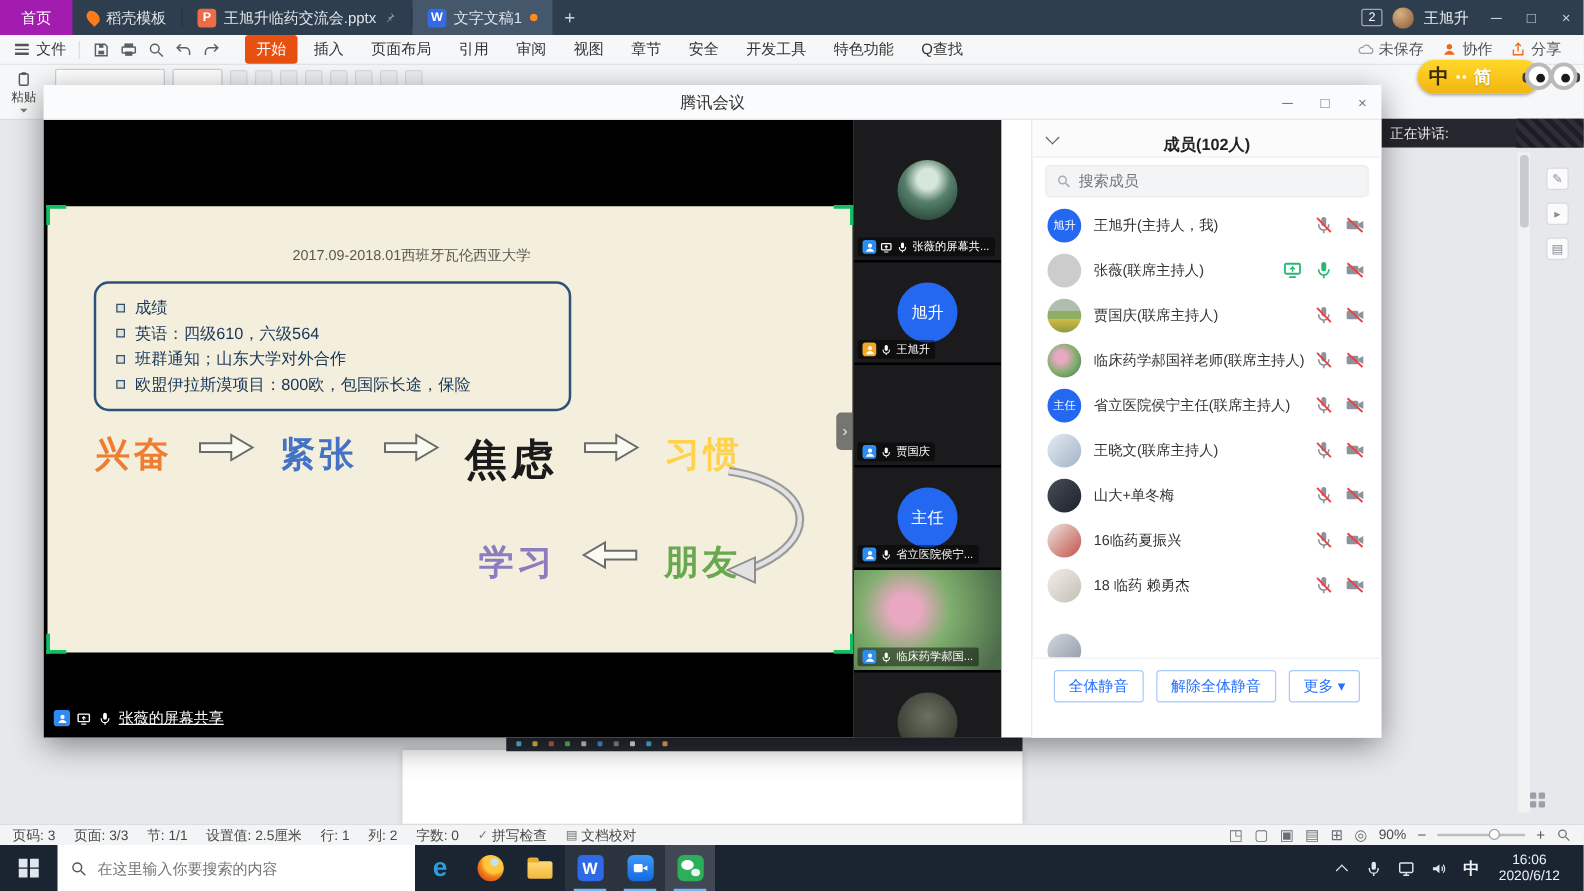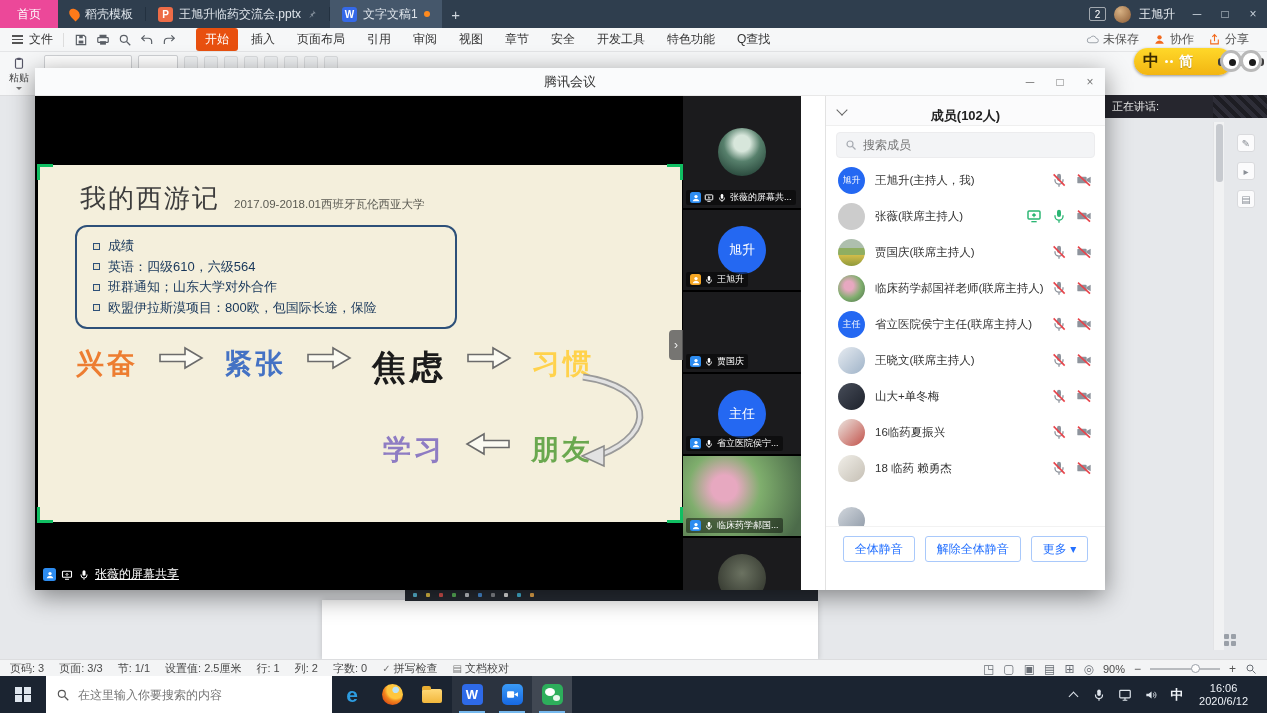--- a/index.html
+++ b/index.html
@@ -2,21 +2,21 @@
 <html><head>
 <meta charset="utf-8">
 <style>
 *{box-sizing:border-box;margin:0;padding:0}
 body{width:1267px;height:713px;overflow:hidden;font-family:"Liberation Sans","DejaVu Sans",sans-serif;background:#e6e8eb;position:relative}
 .screen{position:absolute;inset:0;width:1267px;height:713px;overflow:hidden}
 
 
 .tabbar{position:absolute;left:0;top:0;width:100%;height:28px;background:#2f3e4e;display:flex;align-items:stretch;color:#dfe5eb;font-size:12px}
 .tab{display:flex;align-items:center;gap:6px;padding:0 12px;white-space:nowrap}
-.tab.home{background:#ec4899;color:#fff;width:58px;justify-content:center}
+.tab.home{background:#a21caf;color:#fff;width:58px;justify-content:center}
 .tab.activedoc{background:#45576b}
 .tsep{width:1px;height:14px;background:#233140;align-self:center}
 .ficon{width:9px;height:12px;background:#ff7a1a;border-radius:50% 50% 50% 0;transform:rotate(-45deg)}
 .docicon{width:15px;height:15px;border-radius:3px;color:#fff;font-size:10px;font-weight:bold;display:flex;align-items:center;justify-content:center}
 .ppt{background:#ed6c47}.wrd{background:#3569e8}
 .pin{width:10px;height:10px;opacity:.7}
 .mdot{width:6px;height:6px;border-radius:50%;background:#ff8a1e}
 .newtab{width:28px;display:flex;align-items:center;justify-content:center;font-size:15px;color:#cfd6dd}
 .tb-right{margin-left:auto;display:flex;align-items:center;gap:8px;padding-right:0}
 .badge2{min-width:17px;height:14px;border:1px solid rgba(255,255,255,.55);border-radius:2px;font-size:10px;display:flex;align-items:center;justify-content:center;color:#fff;padding:0 3px}
@@ -54,21 +54,21 @@
 .docarea{position:absolute;left:0;top:96px;width:100%;height:563px;background:#e6e8eb}
 .page{position:absolute;left:322px;top:504px;width:496px;height:60px;background:#fff;box-shadow:0 0 6px rgba(0,0,0,.18)}
 .strip{position:absolute;left:405px;top:492px;width:413px;height:13px;background:#262b33;display:flex;align-items:center;gap:9px;padding:0 8px}
 .strip i{width:4px;height:4px;border-radius:1px;display:block}
 .vscroll{position:absolute;left:1213px;top:26px;width:11px;height:528px;background:#f1f2f3;border-left:1px solid #e2e3e5}
 .vthumb{position:absolute;left:1.5px;top:2px;width:7px;height:58px;background:#c7cacf;border-radius:3px}
 .sidecol{position:absolute;left:1237px;top:38px;display:flex;flex-direction:column;gap:10px}
 .sideic{width:18px;height:18px;background:#fbfbfc;border:1px solid #d9dadd;border-radius:3px;display:flex;align-items:center;justify-content:center;color:#8a8f96;font-size:10px}
 .gridic{position:absolute;left:1224px;top:538px;width:12px;height:12px;display:grid;grid-template-columns:5px 5px;gap:2px}
 .gridic i{background:#9aa0a8;border-radius:1px}
-.statusbar{position:absolute;left:0;top:659px;width:100%;height:17px;background:#f3f4f5;border-top:1px solid #dcdddf;display:flex;align-items:flex-end;font-size:11px;color:#4a4a4a;padding:0 10px;gap:15px}
+.statusbar{position:absolute;left:0;top:659px;width:100%;height:17px;background:#f3f4f5;border-top:1px solid #dcdddf;display:flex;align-items:center;font-size:11px;color:#4a4a4a;padding:0 10px;gap:15px}
 .st-item{display:flex;align-items:center;gap:3px;white-space:nowrap}
 .st-ic{font-size:10px;color:#777}
 .st-right{margin-left:auto;display:flex;align-items:center;gap:9px}
 .vw-ic{font-size:12px;color:#6a6f76}
 .zoomtxt{font-size:11px}
 .zslider{width:70px;height:2px;background:#b9bcc0;position:relative}
 .zknob{position:absolute;left:58%;top:-4px;width:9px;height:9px;border-radius:50%;background:#fdfdfd;border:1px solid #9aa0a8}
 .zbtn{font-size:12px;color:#555}
 
 
@@ -438,21 +438,20 @@
       </span>
     </div>
     <div class="mt-body">
 
       <div class="share">
         <div class="slide">
           <span class="gc tl"></span>
           <span class="gc tr"></span>
           <span class="gc bl"></span>
           <span class="gc br"></span>
-          <div class="sl-title">我的西游记</div>
           <div class="sl-sub">2017.09-2018.01西班牙瓦伦西亚大学</div>
           <div class="sl-box">
               <div class="b-line">
                 <span class="b-sq"></span>
                 <span>成绩</span>
               </div>
               <div class="b-line">
                 <span class="b-sq"></span>
                 <span>英语：四级610，六级564</span>
               </div>

